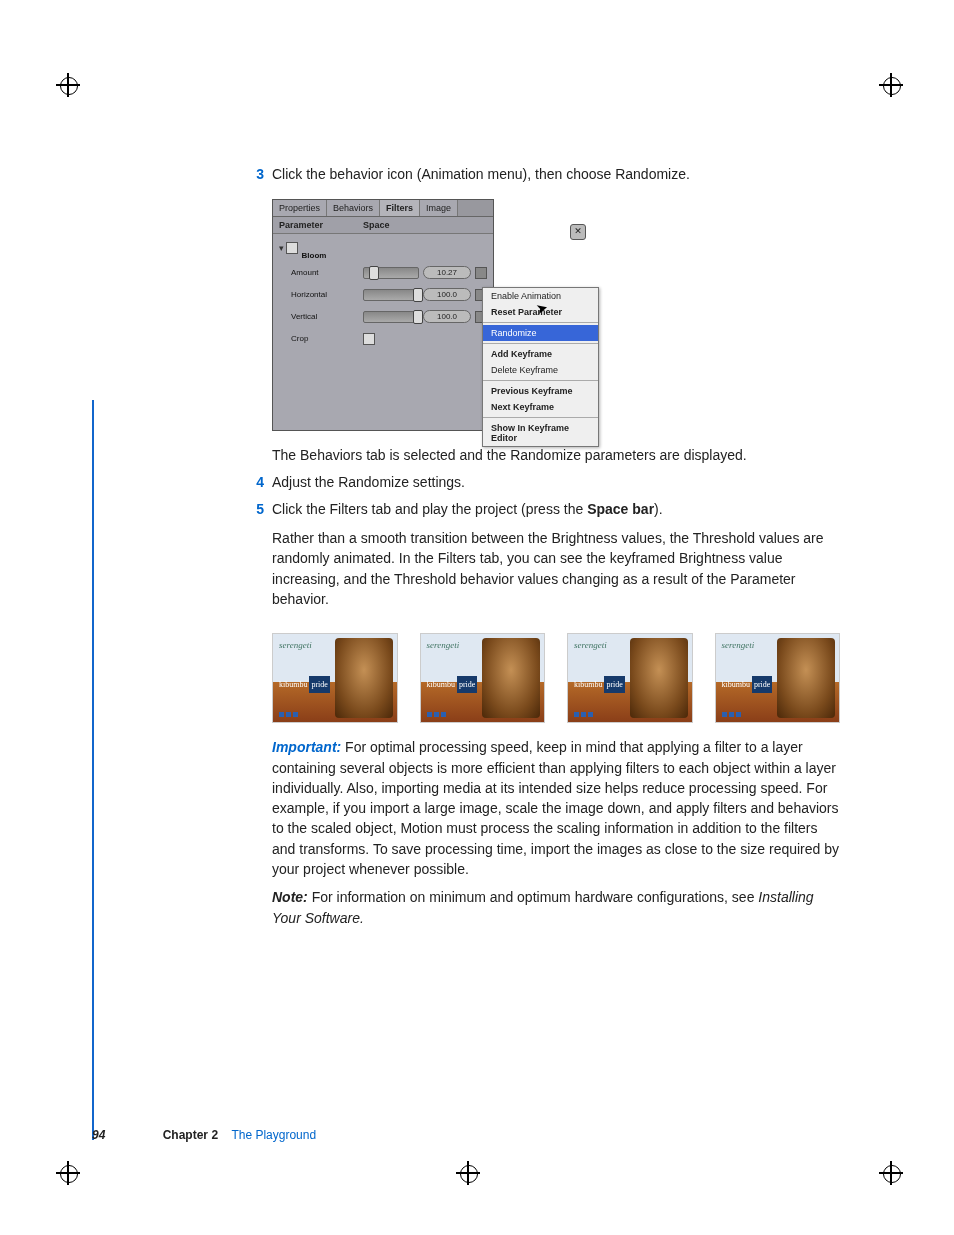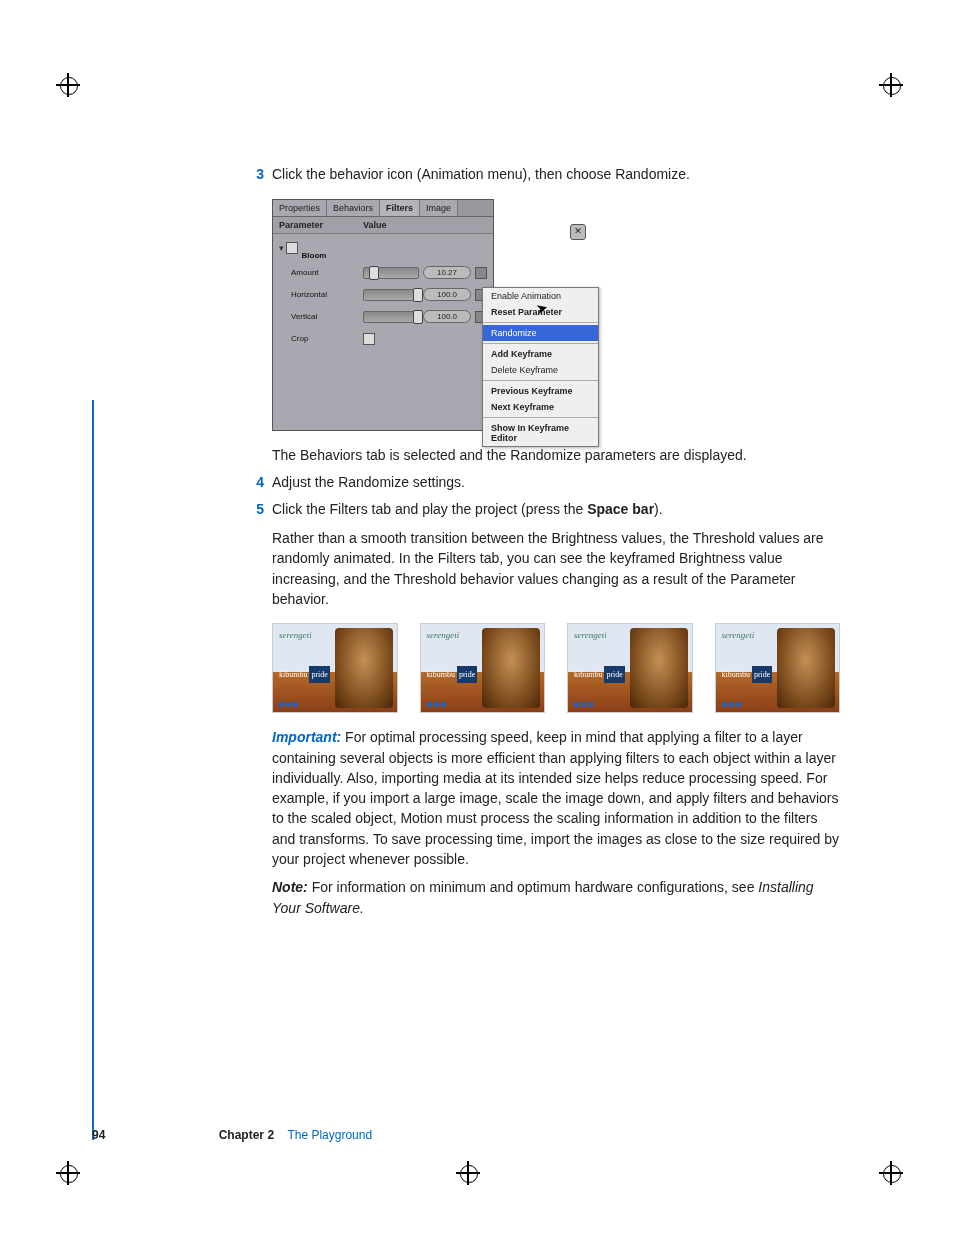--- a/index.html
+++ b/index.html
@@ -139,21 +139,21 @@
     position: absolute;
     left: 264px; top: 101px;
     font-size: 14px; color: #000;
     transform: rotate(-15deg);
   }
 
   
   .thumbs {
     display: flex;
     gap: 22px;
-    margin: 14px 0 14px 32px;
+    margin: 24px 0 14px 32px;
   }
   .thumb-card {
     width: 126px; height: 88px;
     background: linear-gradient(180deg,#dfe8f2 0%,#dfe8f2 54%,#b56a28 54%,#8a3e18 100%);
     position: relative;
     border: 1px solid #ccc;
     font-family: Georgia, serif;
   }
   .tc-title {
     position: absolute; top: 6px; left: 6px;
@@ -177,21 +177,21 @@
     border-radius: 4px;
   }
 
   
   .footer {
     position: absolute;
     left: 92px;
     top: 1128px;
     font-size: 12px;
   }
-  .footer .pn { font-weight: bold; margin-right: 110px; }
+  .footer .pn { font-weight: bold; margin-right: 54px; font-style: italic; }
   .footer .ch { font-weight: bold; }
   .footer .chname { color: #0066cc; margin-left: 10px; }
 
   
   .cropmark {
     position: absolute;
     width: 28px; height: 28px;
   }
   .cropmark::before, .cropmark::after {
     content: ''; position: absolute; background: #000;
@@ -255,21 +255,21 @@
   <div class="panel-wrap">
     <div class="panel">
       <div class="tabs">
         <div class="tab">Properties</div>
         <div class="tab">Behaviors</div>
         <div class="tab active">Filters</div>
         <div class="tab">Image</div>
       </div>
       <div class="headrow">
         <div class="headcell paramcol">Parameter</div>
-        <div class="headcell valcol">Value</div>
+        <div class="headcell valcol">Space</div>
       </div>
       <div class="close-badge">✕</div>
       <div class="prow">
         <span class="tri">▾</span>
         <span class="chk"></span>
         <span class="pname top" style="padding-left:4px;margin-top:15px;">Bloom</span>
       </div>
       <div class="prow">
         <div class="pname">Amount</div>
         <div class="slider">

